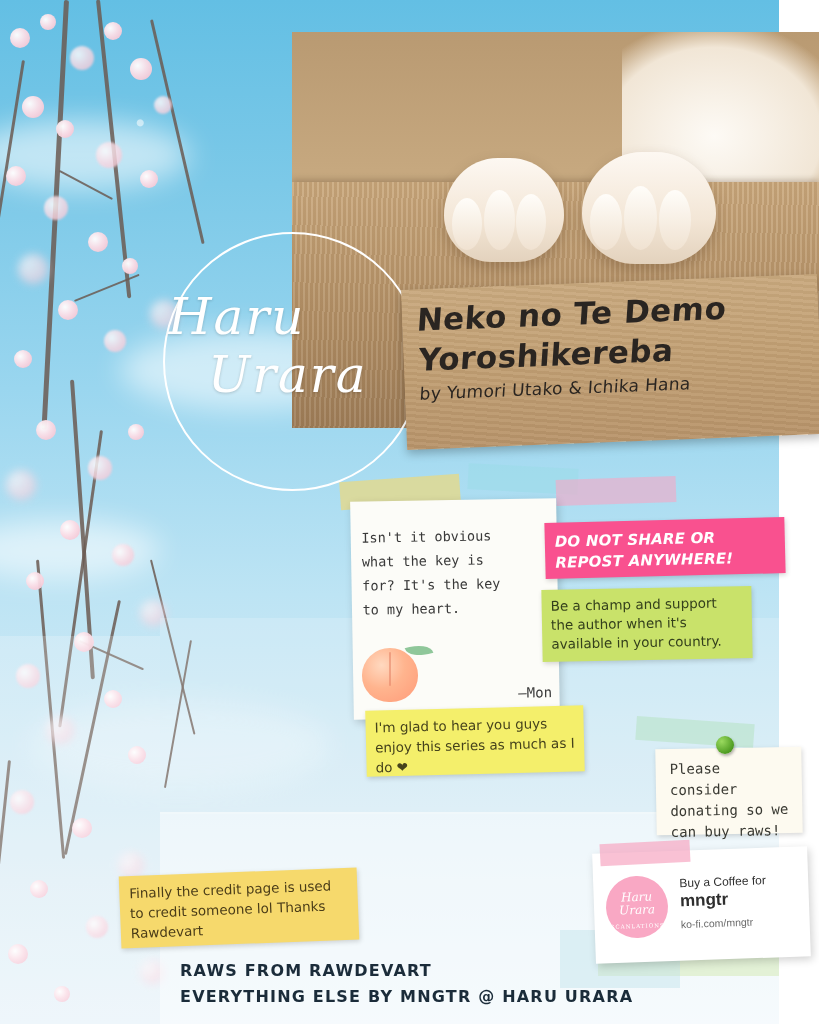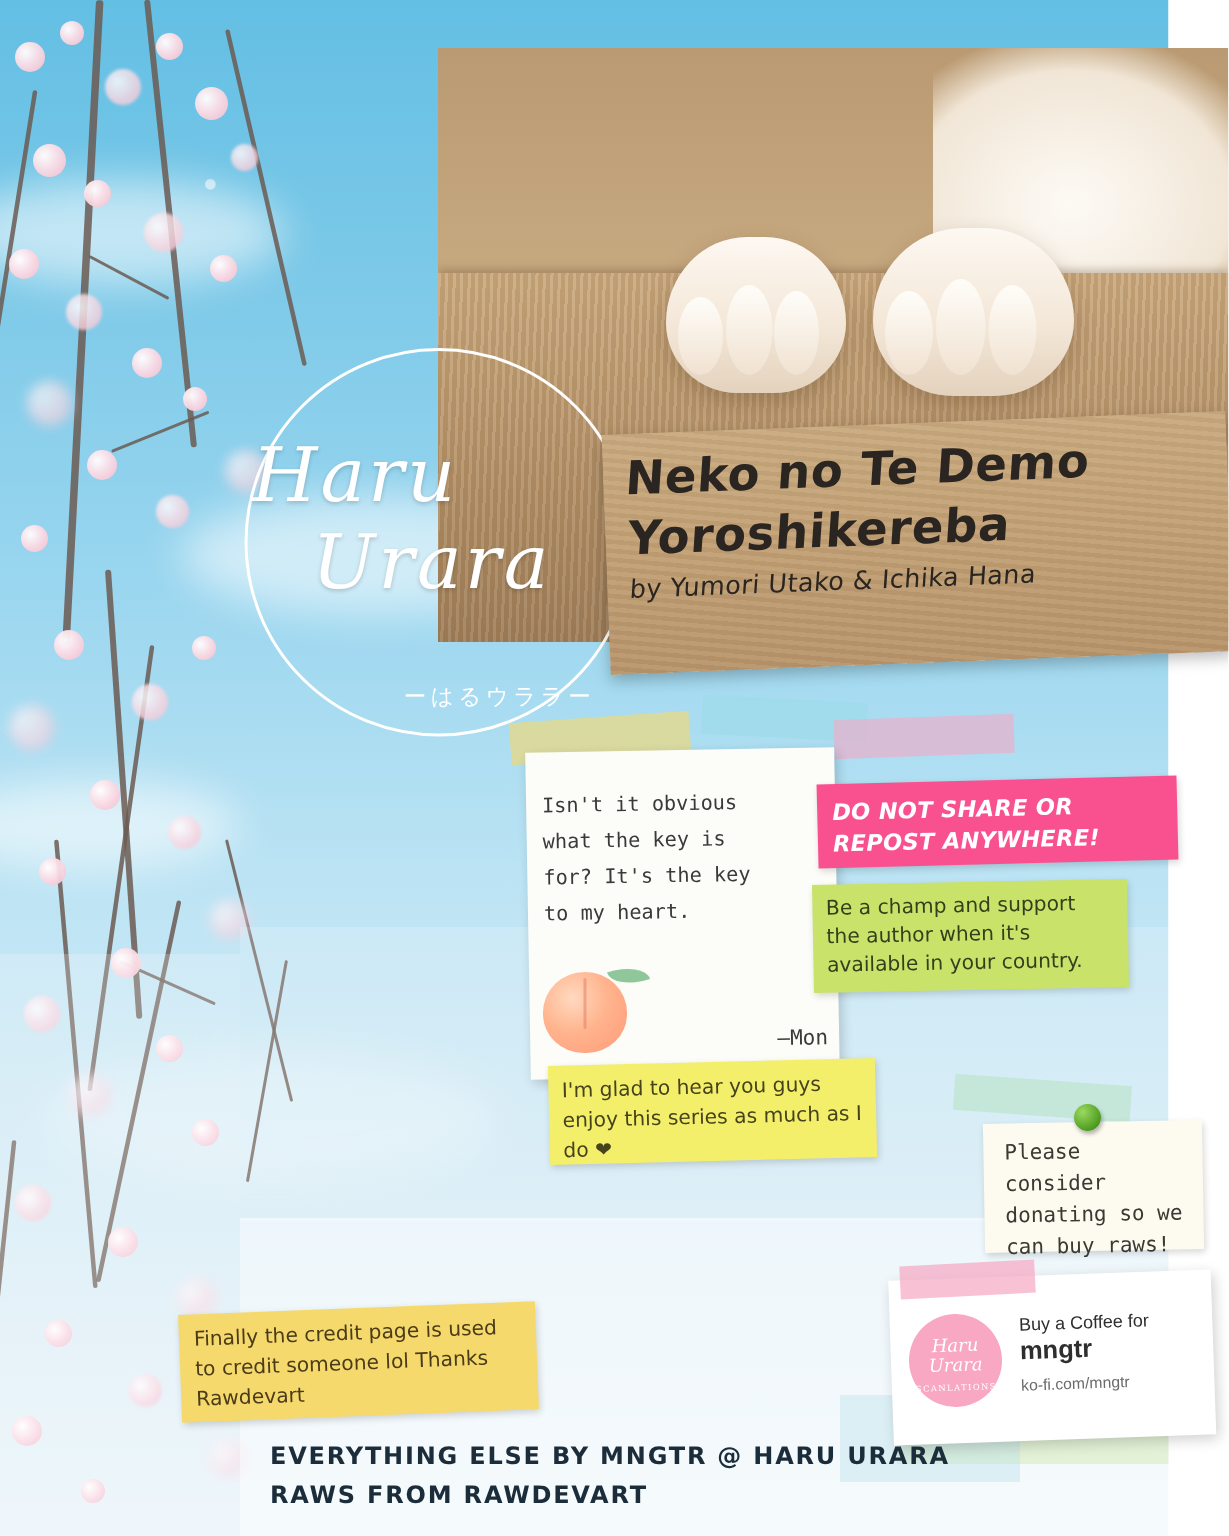--- a/index.html
+++ b/index.html
@@ -478,21 +478,20 @@
     <div class="toe" style="left:298px; top:162px; width:32px; height:56px;"></div>
     <div class="toe" style="left:332px; top:154px; width:33px; height:64px;"></div>
     <div class="toe" style="left:367px; top:158px; width:32px; height:60px;"></div>
   </div>
 
   <div class="logo-circle"></div>
   <div class="logo-text">
     <span>Haru</span>
     <span class="l2">Urara</span>
   </div>
-  <div class="logo-sub">ーはるウララー</div>
 
   <div class="kraft"></div>
   <div class="kraft-inner">
     <div class="kraft-title">Neko no Te Demo</div>
     <div class="kraft-title">Yoroshikereba</div>
     <div class="kraft-by">by Yumori Utako &amp; Ichika Hana</div>
   </div>
 
   <div class="washi" style="left:340px; top:478px; width:120px; height:28px; background:#f6d96c; transform:rotate(-4deg);"></div>
   <div class="washi" style="left:468px; top:466px; width:110px; height:26px; background:#9ddbe8; transform:rotate(3deg);"></div>
@@ -527,17 +526,17 @@
     <span>Urara</span>
     <small>SCANLATIONS</small>
   </div>
   <div class="kofi-txt">
     <div class="kofi-l1">Buy a Coffee for</div>
     <div class="kofi-l2">mngtr</div>
     <div class="kofi-l3">ko-fi.com/mngtr</div>
   </div>
 
   <div class="credits">
+    <div>RAWS FROM RAWDEVART</div>
     <div>EVERYTHING ELSE BY MNGTR @ HARU URARA</div>
-    <div>RAWS FROM RAWDEVART</div>
   </div>
 
 </div>
 
 </body></html>

